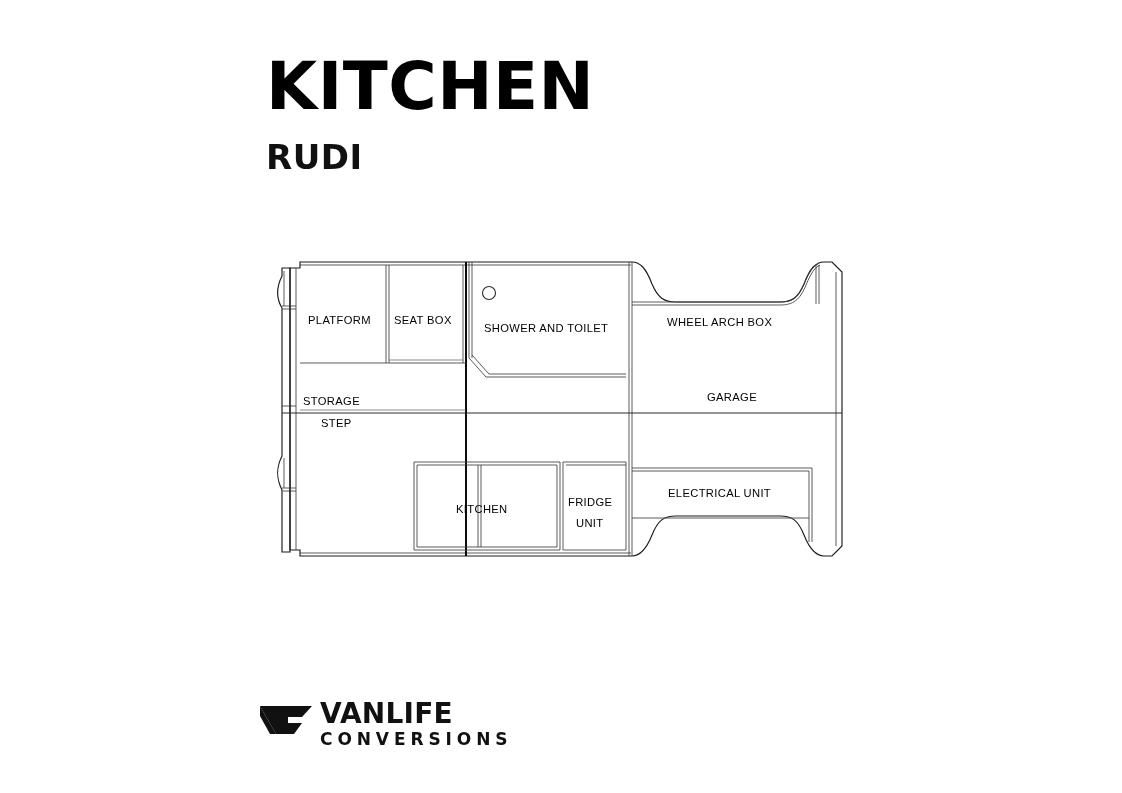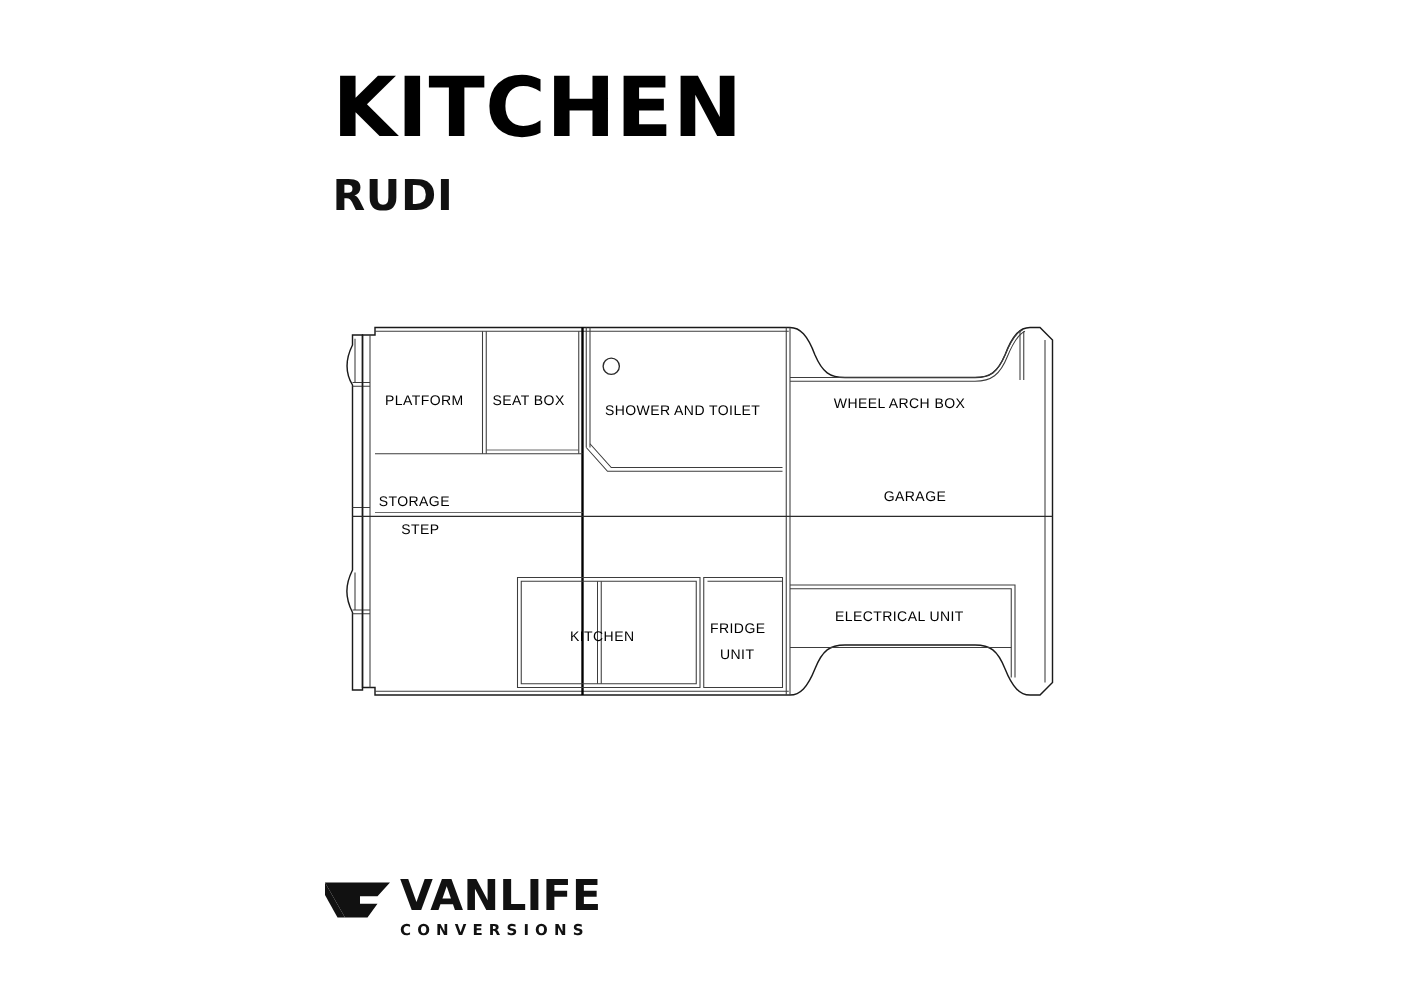--- a/index.html
+++ b/index.html
@@ -104,29 +104,29 @@
     width: 56px;
     height: 36px;
   }
   #logo-text-wrap {
     position: absolute;
     left: 62px;
     top: 0px;
   }
   #logo-wordmark {
     font-family: "DejaVu Sans", sans-serif;
-    font-size: 34px;
+    font-size: 28px;
     font-weight: 700;
     letter-spacing: 0.2px;
     color: #111111;
     line-height: 1.12;
   }
   #logo-tagline {
     font-family: "DejaVu Sans", sans-serif;
-    font-size: 12px;
+    font-size: 17px;
     font-weight: 700;
     letter-spacing: 4.9px;
     color: #111111;
     line-height: 1;
     margin-top: 2px;
   }
 </style>
 </head>
 <body>
 

